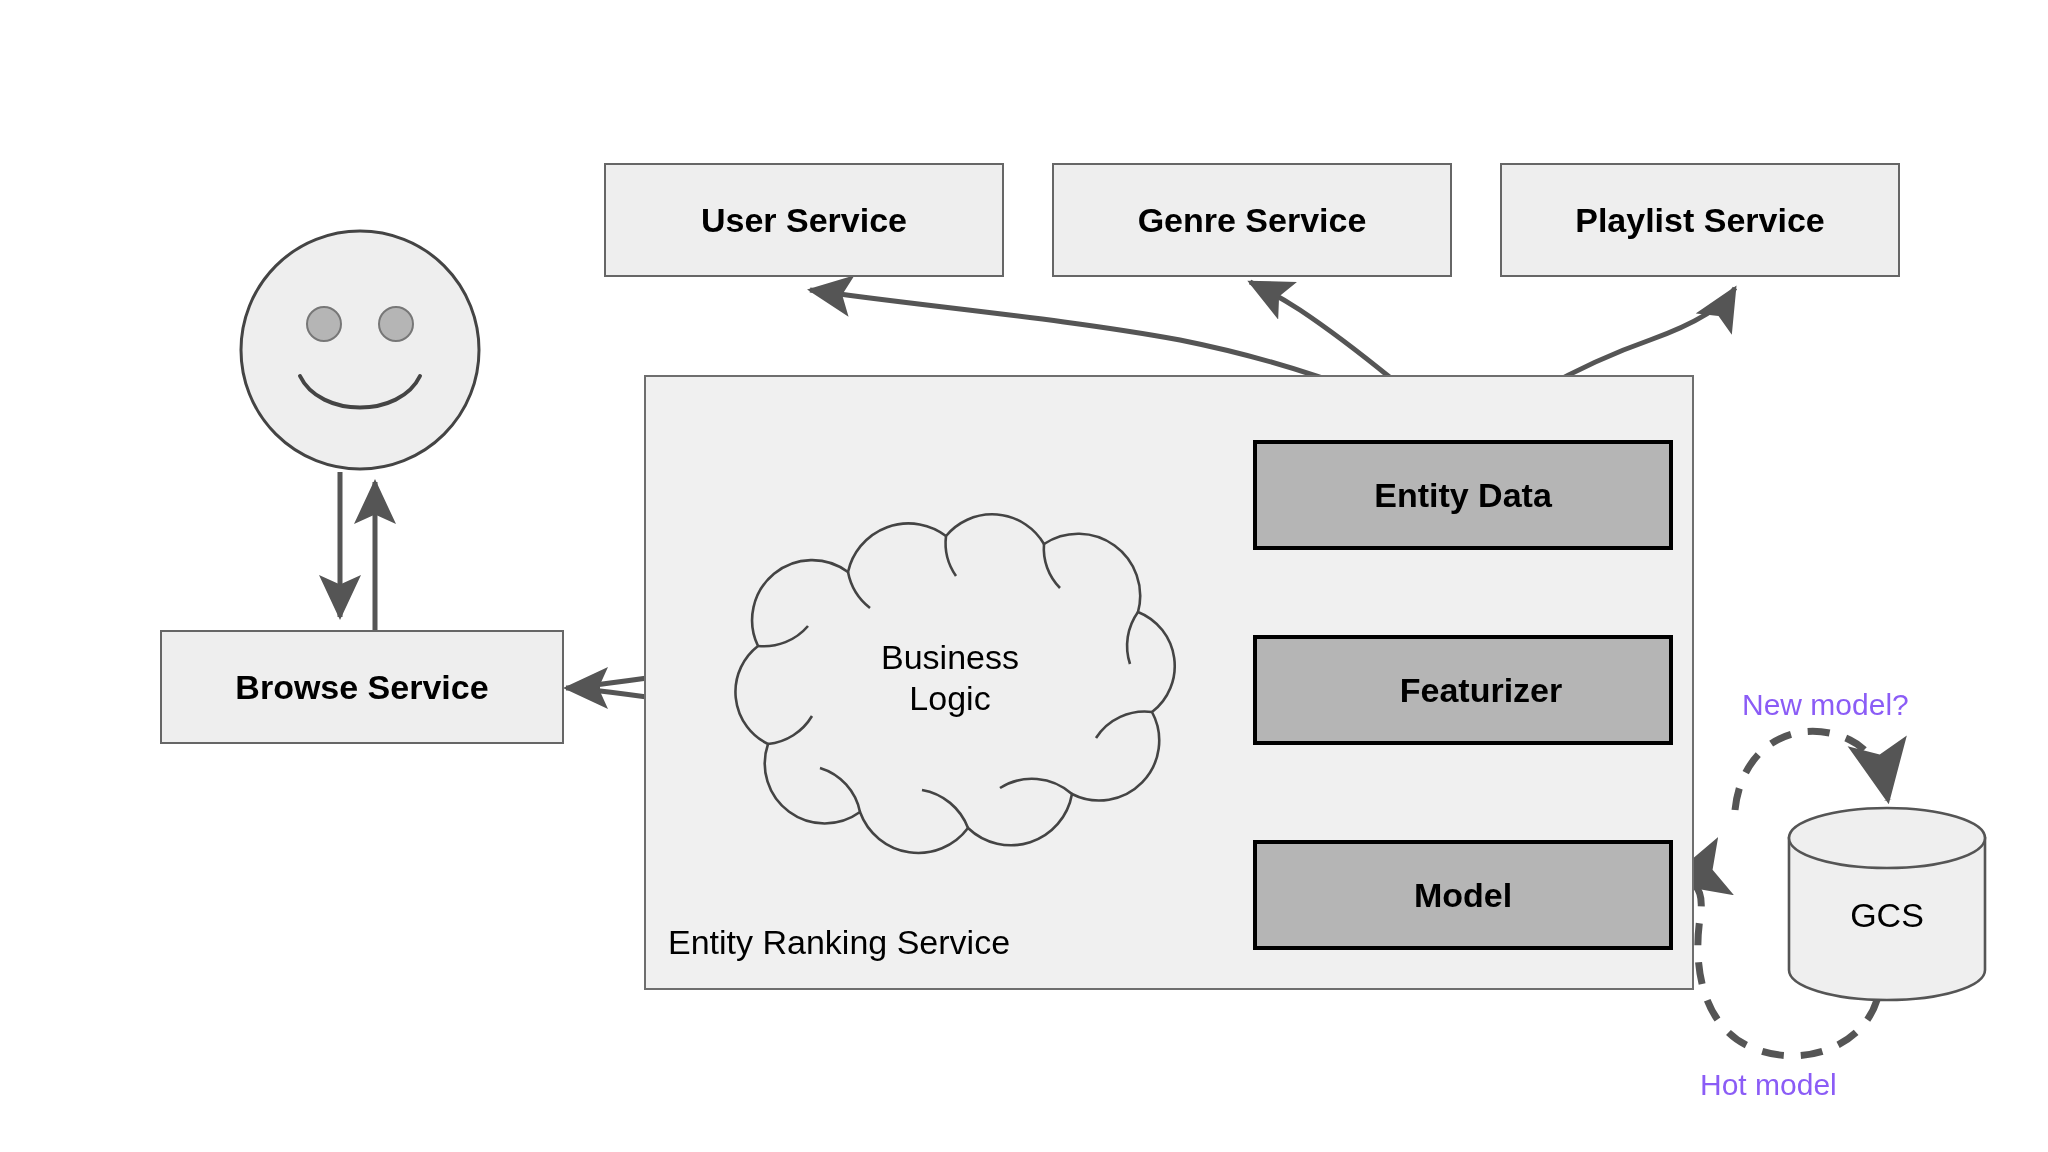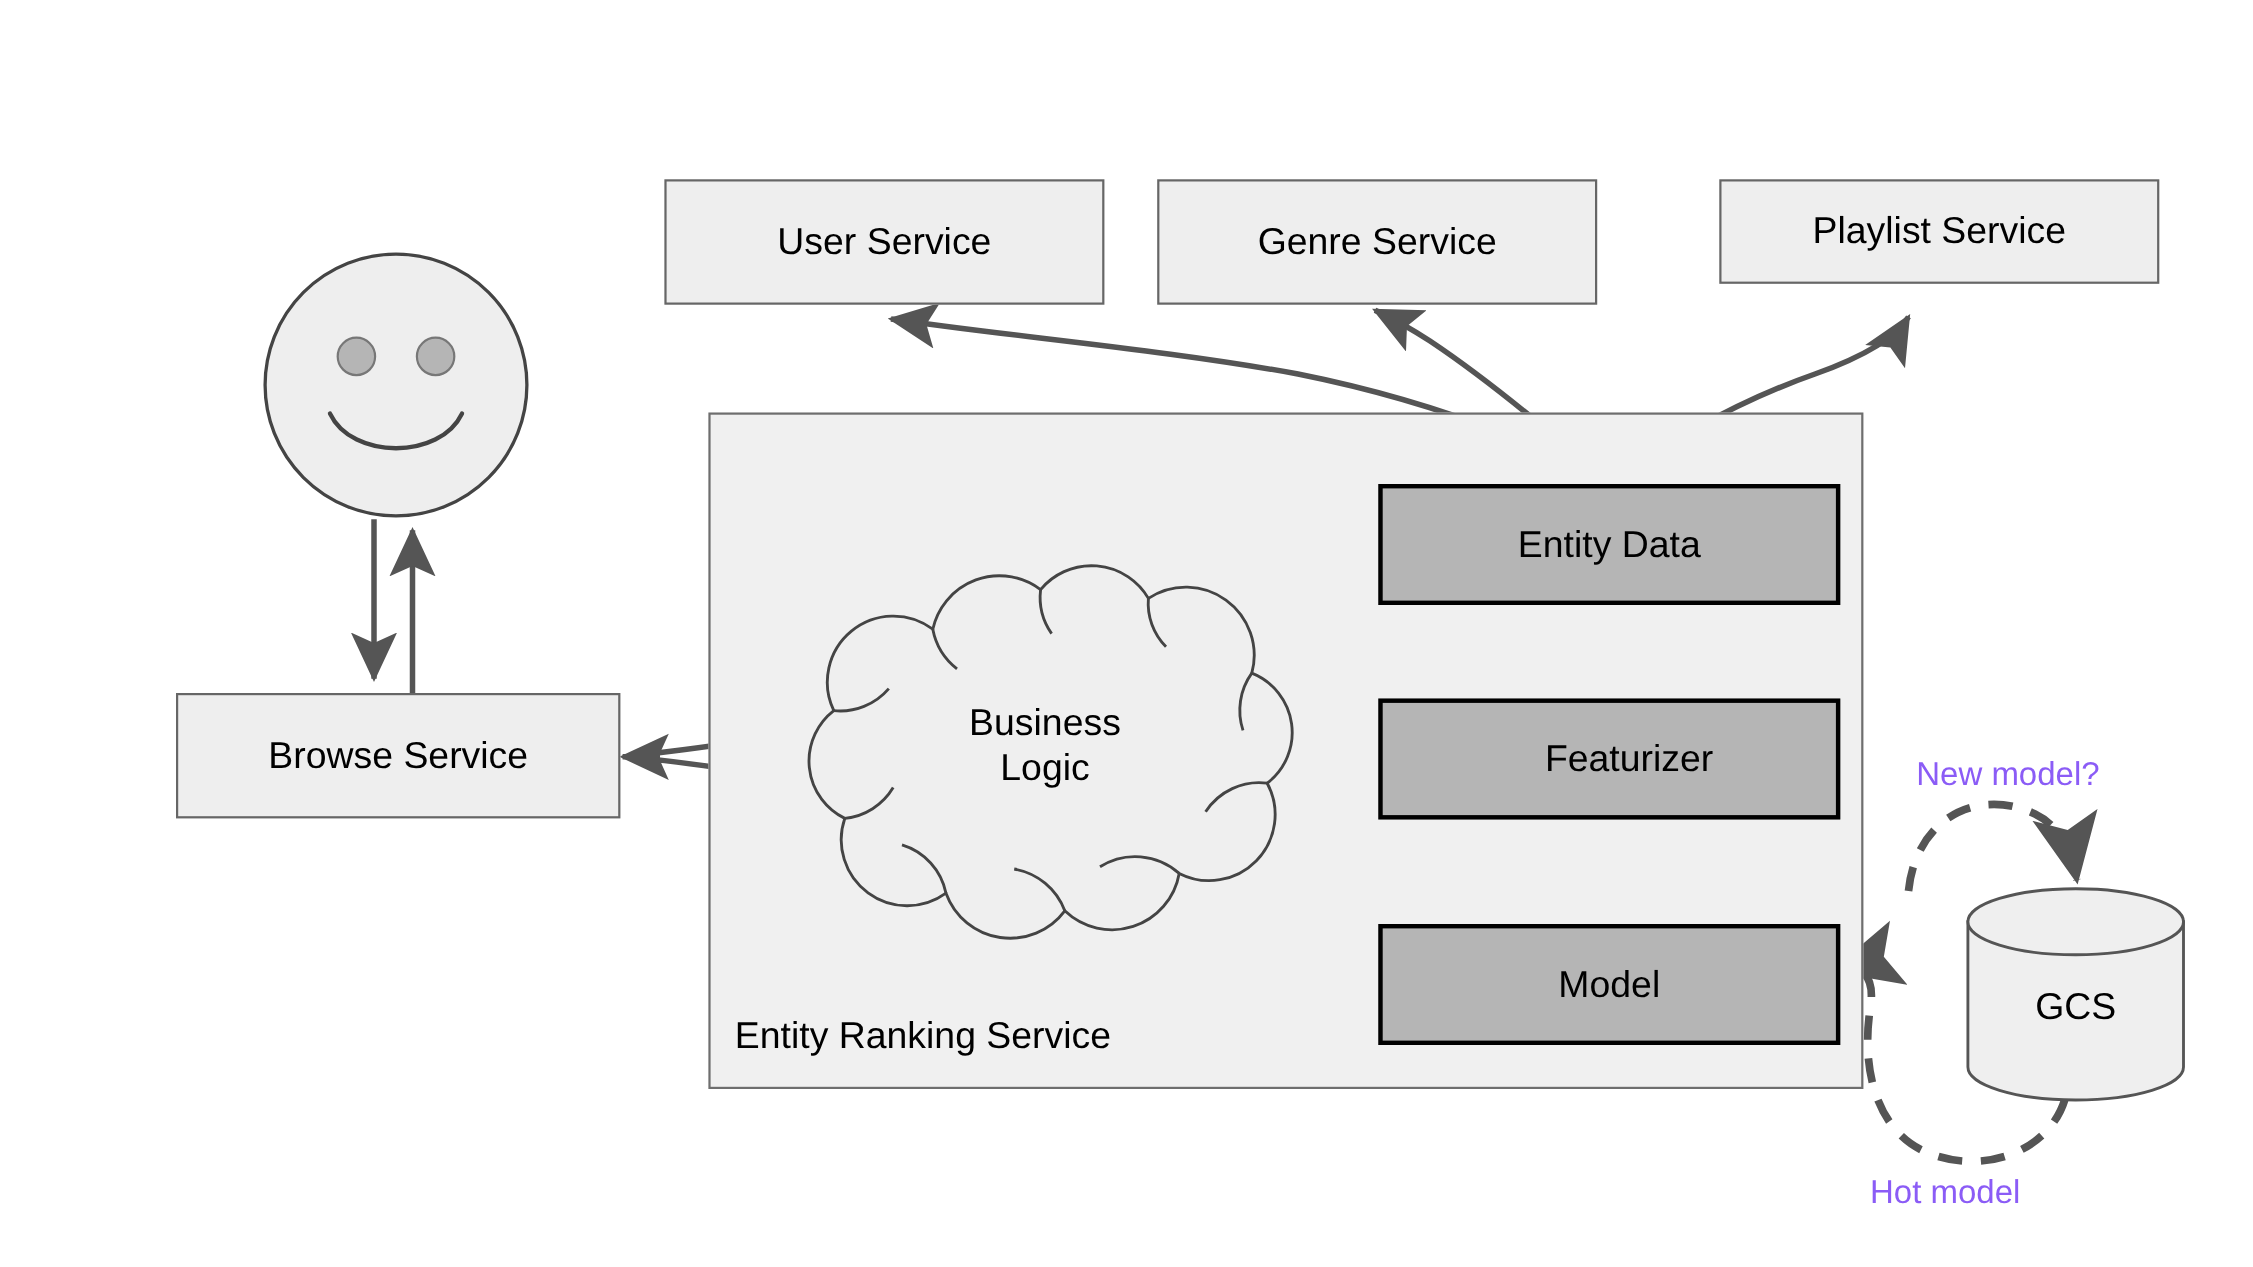--- a/index.html
+++ b/index.html
@@ -32,20 +32,21 @@
 
   
   .node {
     position: absolute;
     box-sizing: border-box;
     display: flex;
     align-items: center;
     justify-content: center;
     text-align: center;
     line-height: 1.18;
+    font-weight: bold;
   }
   .box-light {
     background: #eeeeee;
     border: 2px solid #666666;
     font-size: 34px;
     color: #000000;
   }
   .box-dark {
     background: #b5b5b5;
     border: 4px solid #000000;
@@ -218,21 +219,21 @@
   </div>
 
   <div class="node box-light" style="left:604px; top:163px; width:400px; height:114px;">
     <span>User Service</span>
   </div>
 
   <div class="node box-light" style="left:1052px; top:163px; width:400px; height:114px;">
     <span>Genre Service</span>
   </div>
 
-  <div class="node box-light" style="left:1563px; top:163px; width:400px; height:95px;">
+  <div class="node box-light" style="left:1500px; top:163px; width:400px; height:114px;">
     <span>Playlist Service</span>
   </div>
 
   <div class="node box-light" style="left:160px; top:630px; width:404px; height:114px;">
     <span>Browse Service</span>
   </div>
 
   <div class="node box-dark" style="left:1253px; top:440px; width:420px; height:110px;">
     <span>Entity Data</span>
   </div>

